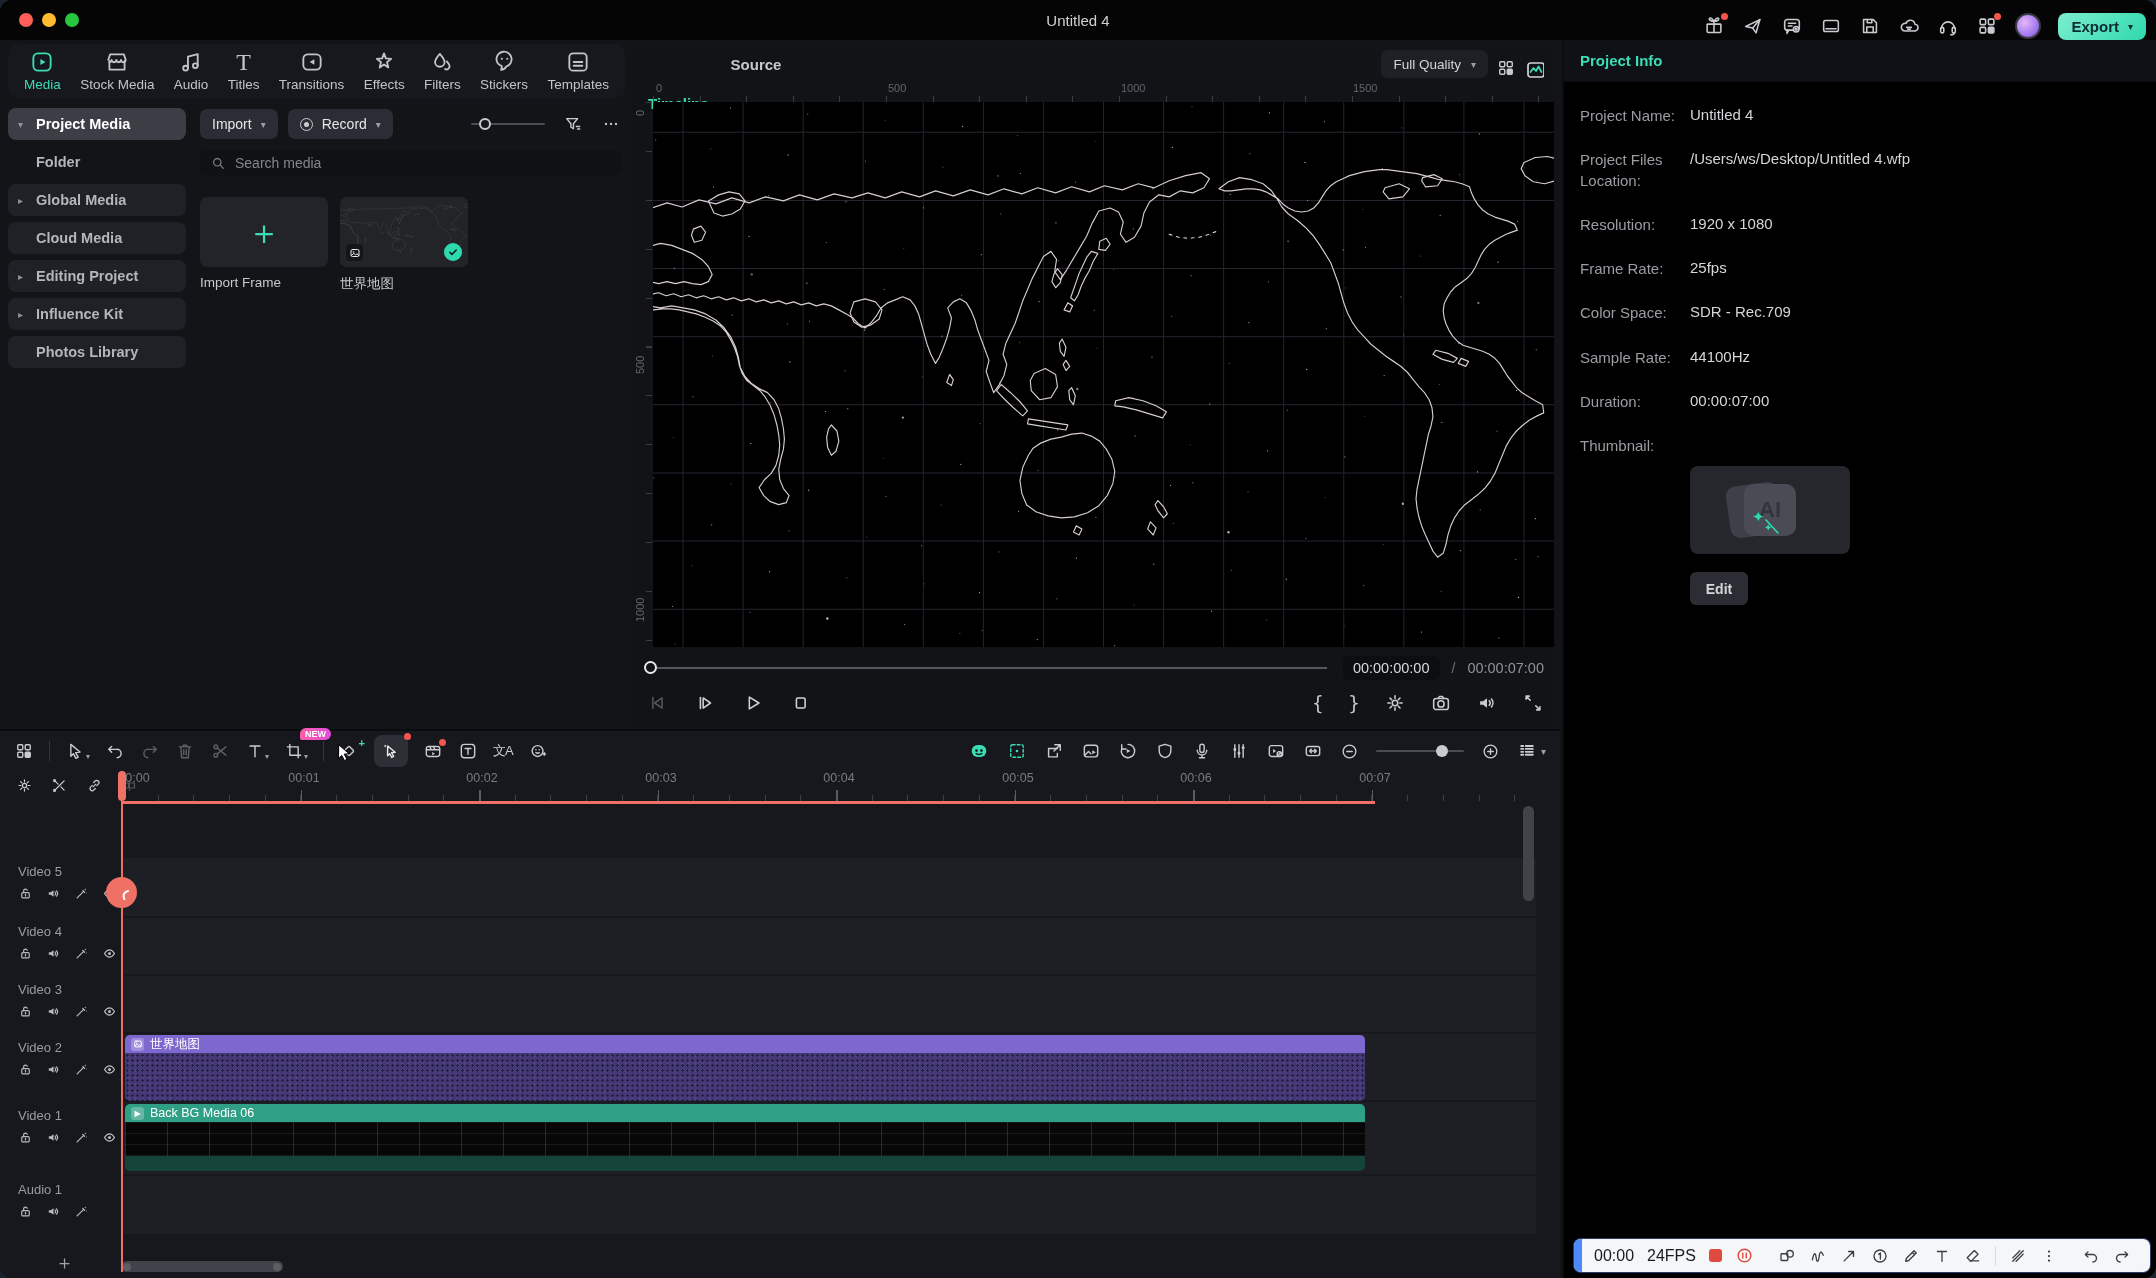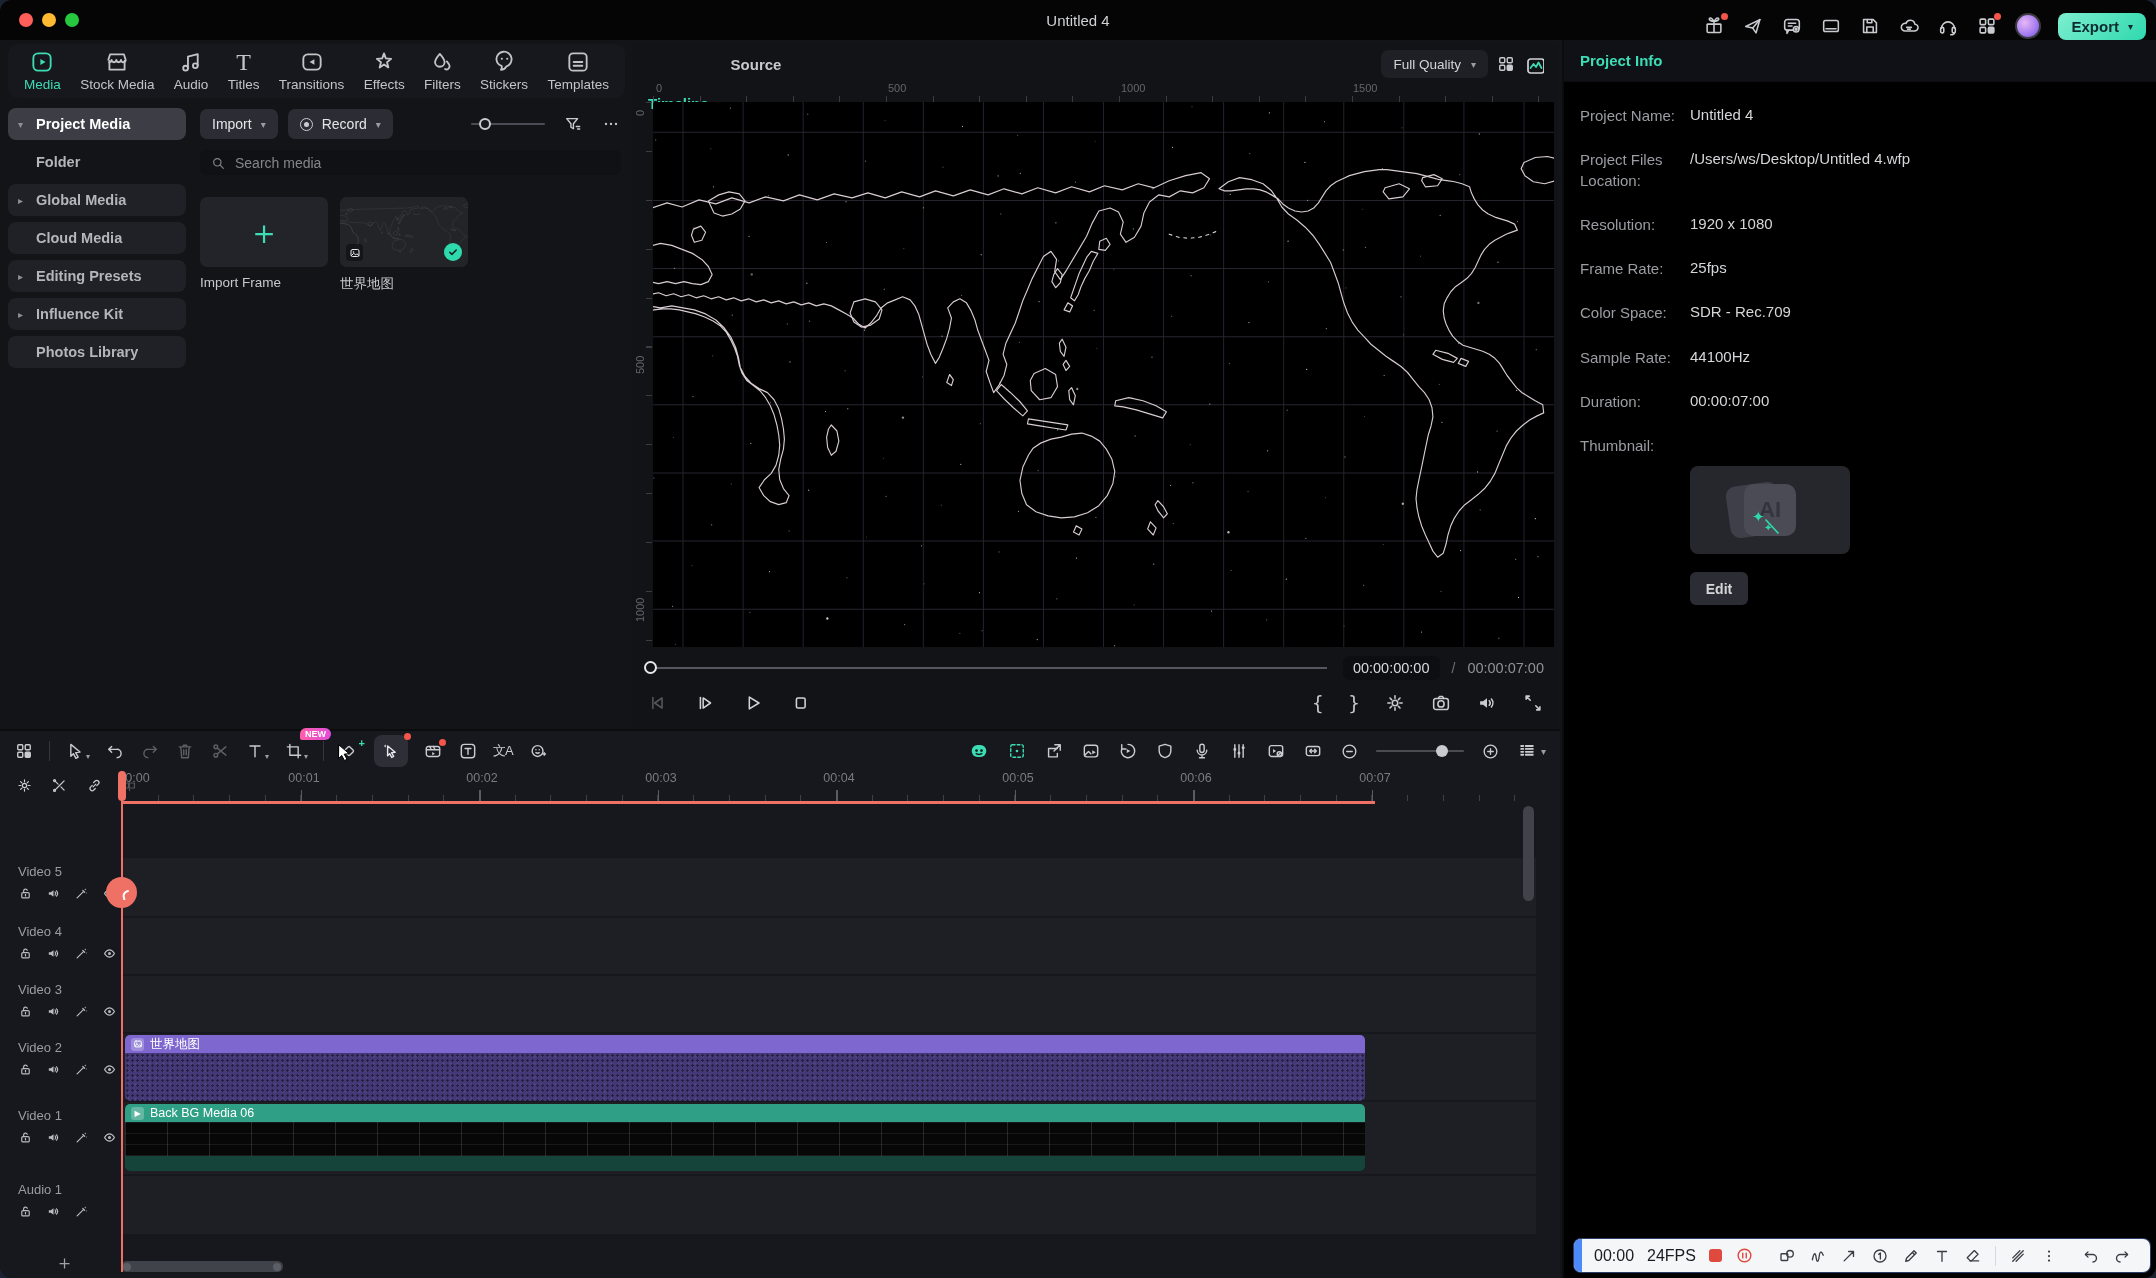--- a/index.html
+++ b/index.html
@@ -52,21 +52,21 @@
   .mcard{width:128px;}
   .mthumb{width:128px;height:70px;border-radius:7px;background:#232429;position:relative;overflow:hidden;}
   .mthumb.importcard{display:flex;align-items:center;justify-content:center;}
   .mlabel{margin-top:8px;font-size:13.5px;color:#c6c8cc;}
   .badge-img{position:absolute;left:6px;bottom:6px;width:17px;height:17px;border-radius:4px;background:rgba(10,10,12,.55);display:flex;align-items:center;justify-content:center;color:#e8e9ec;}
   .badge-check{position:absolute;right:6px;bottom:6px;width:18px;height:18px;border-radius:50%;background:#2fd9ae;color:#0c1f1b;display:flex;align-items:center;justify-content:center;}
   
   #preview{left:632px;top:44px;width:926px;height:683px;background:#121317;}
   #pv-head{position:absolute;left:16px;top:12px;display:flex;gap:22px;font-size:15px;font-weight:bold;}
   #pv-head .pvtab{color:#c7c9cd;} #pv-head .pvtab.active{color:var(--accent);margin-top:39px;}
-  #pv-headr{position:absolute;right:14px;top:6px;display:flex;align-items:center;gap:8px;}
+  #pv-headr{position:absolute;right:14px;top:6px;display:flex;align-items:flex-end;gap:8px;}
   #quality-btn{height:28px;background:#1f2026;border-radius:7px;display:flex;align-items:center;gap:10px;padding:0 12px;font-size:13.5px;color:#d3d4d8;}
   #pv-rulerh{position:absolute;left:21px;top:38px;right:4px;height:20px;color:#63656c;font-size:11px;
      background:repeating-linear-gradient(90deg,#3a3c42 0 1px,transparent 1px 46.6px);background-size:100% 6px;background-position:0 bottom;background-repeat:no-repeat;}
   #pv-rulerh span{position:absolute;top:0;}
   #pv-rulerv{position:absolute;left:0;top:58px;width:20px;bottom:80px;color:#63656c;font-size:11px;
      background:repeating-linear-gradient(180deg,#3a3c42 0 1px,transparent 1px 48.9px);background-size:6px 100%;background-position:right 0;background-repeat:no-repeat;}
   #pv-rulerv span{position:absolute;left:2px;transform:rotate(-90deg);transform-origin:left top;}
   #pv-canvas{position:absolute;left:21px;top:58px;right:4px;bottom:80px;background:#000;}
   #pv-canvas svg{width:100%;height:100%;display:block;color:#d8cdd3;}
   #pv-scrub{position:absolute;left:14px;right:14px;bottom:46px;height:26px;display:flex;align-items:center;}
@@ -618,21 +618,21 @@
         <div class="side-item">
             <span class="chev">▸</span>
             <span>Global Media</span>
           </div>
         <div class="side-item">
             <span class="chev"></span>
             <span>Cloud Media</span>
           </div>
         <div class="side-item">
             <span class="chev">▸</span>
-            <span>Editing Presets</span>
+            <span>Editing Project</span>
           </div>
         <div class="side-item">
             <span class="chev">▸</span>
             <span>Influence Kit</span>
           </div>
         <div class="side-item">
             <span class="chev"></span>
             <span>Photos Library</span>
           </div>
       </div>

